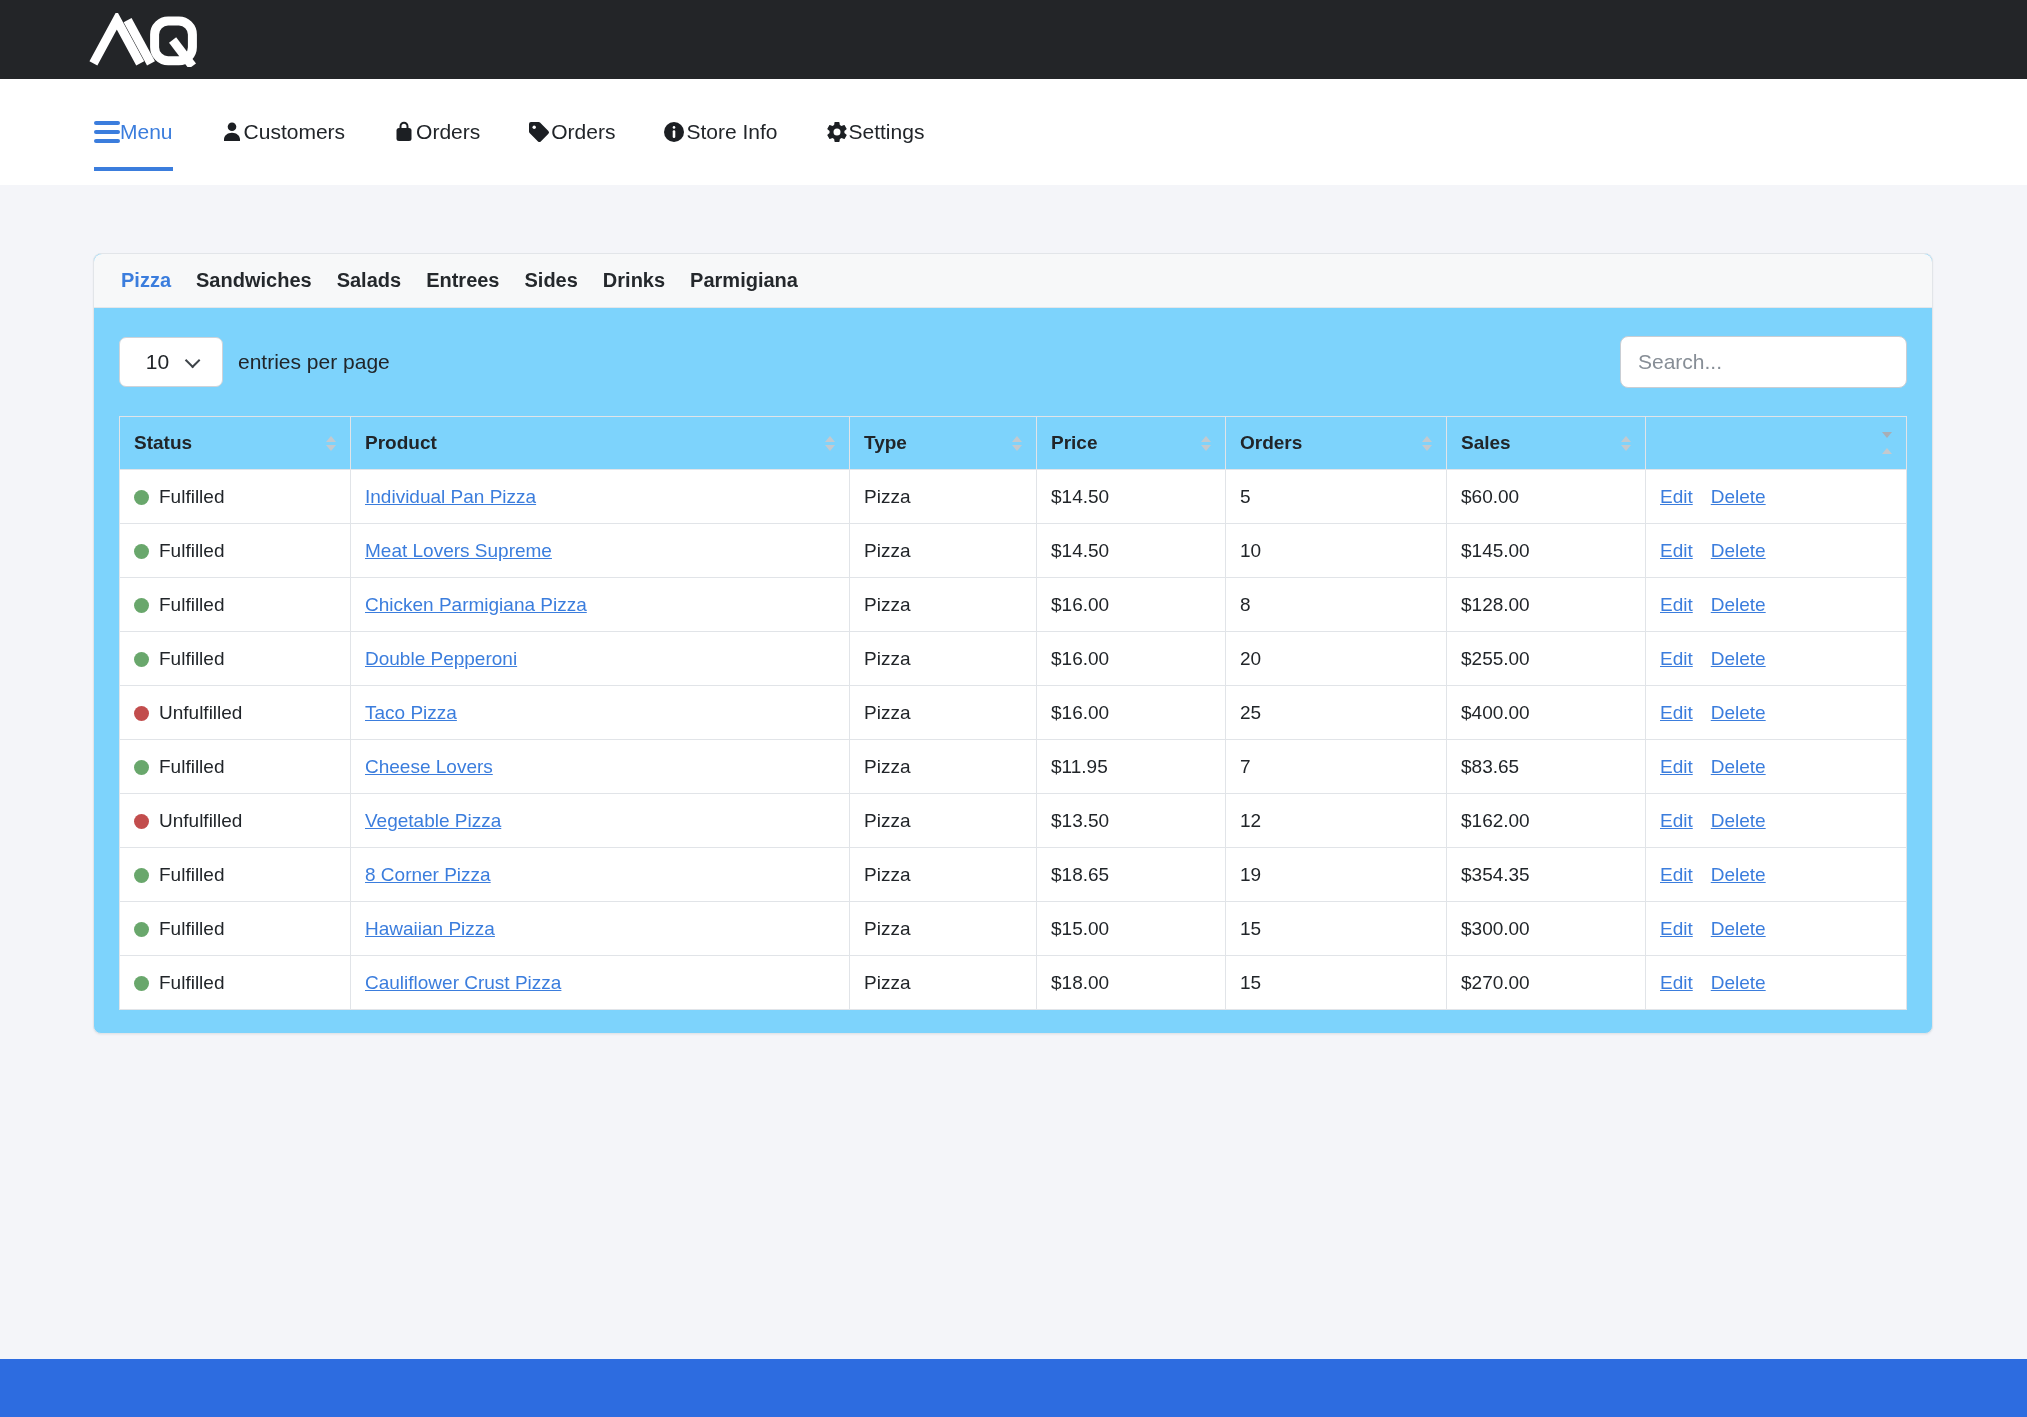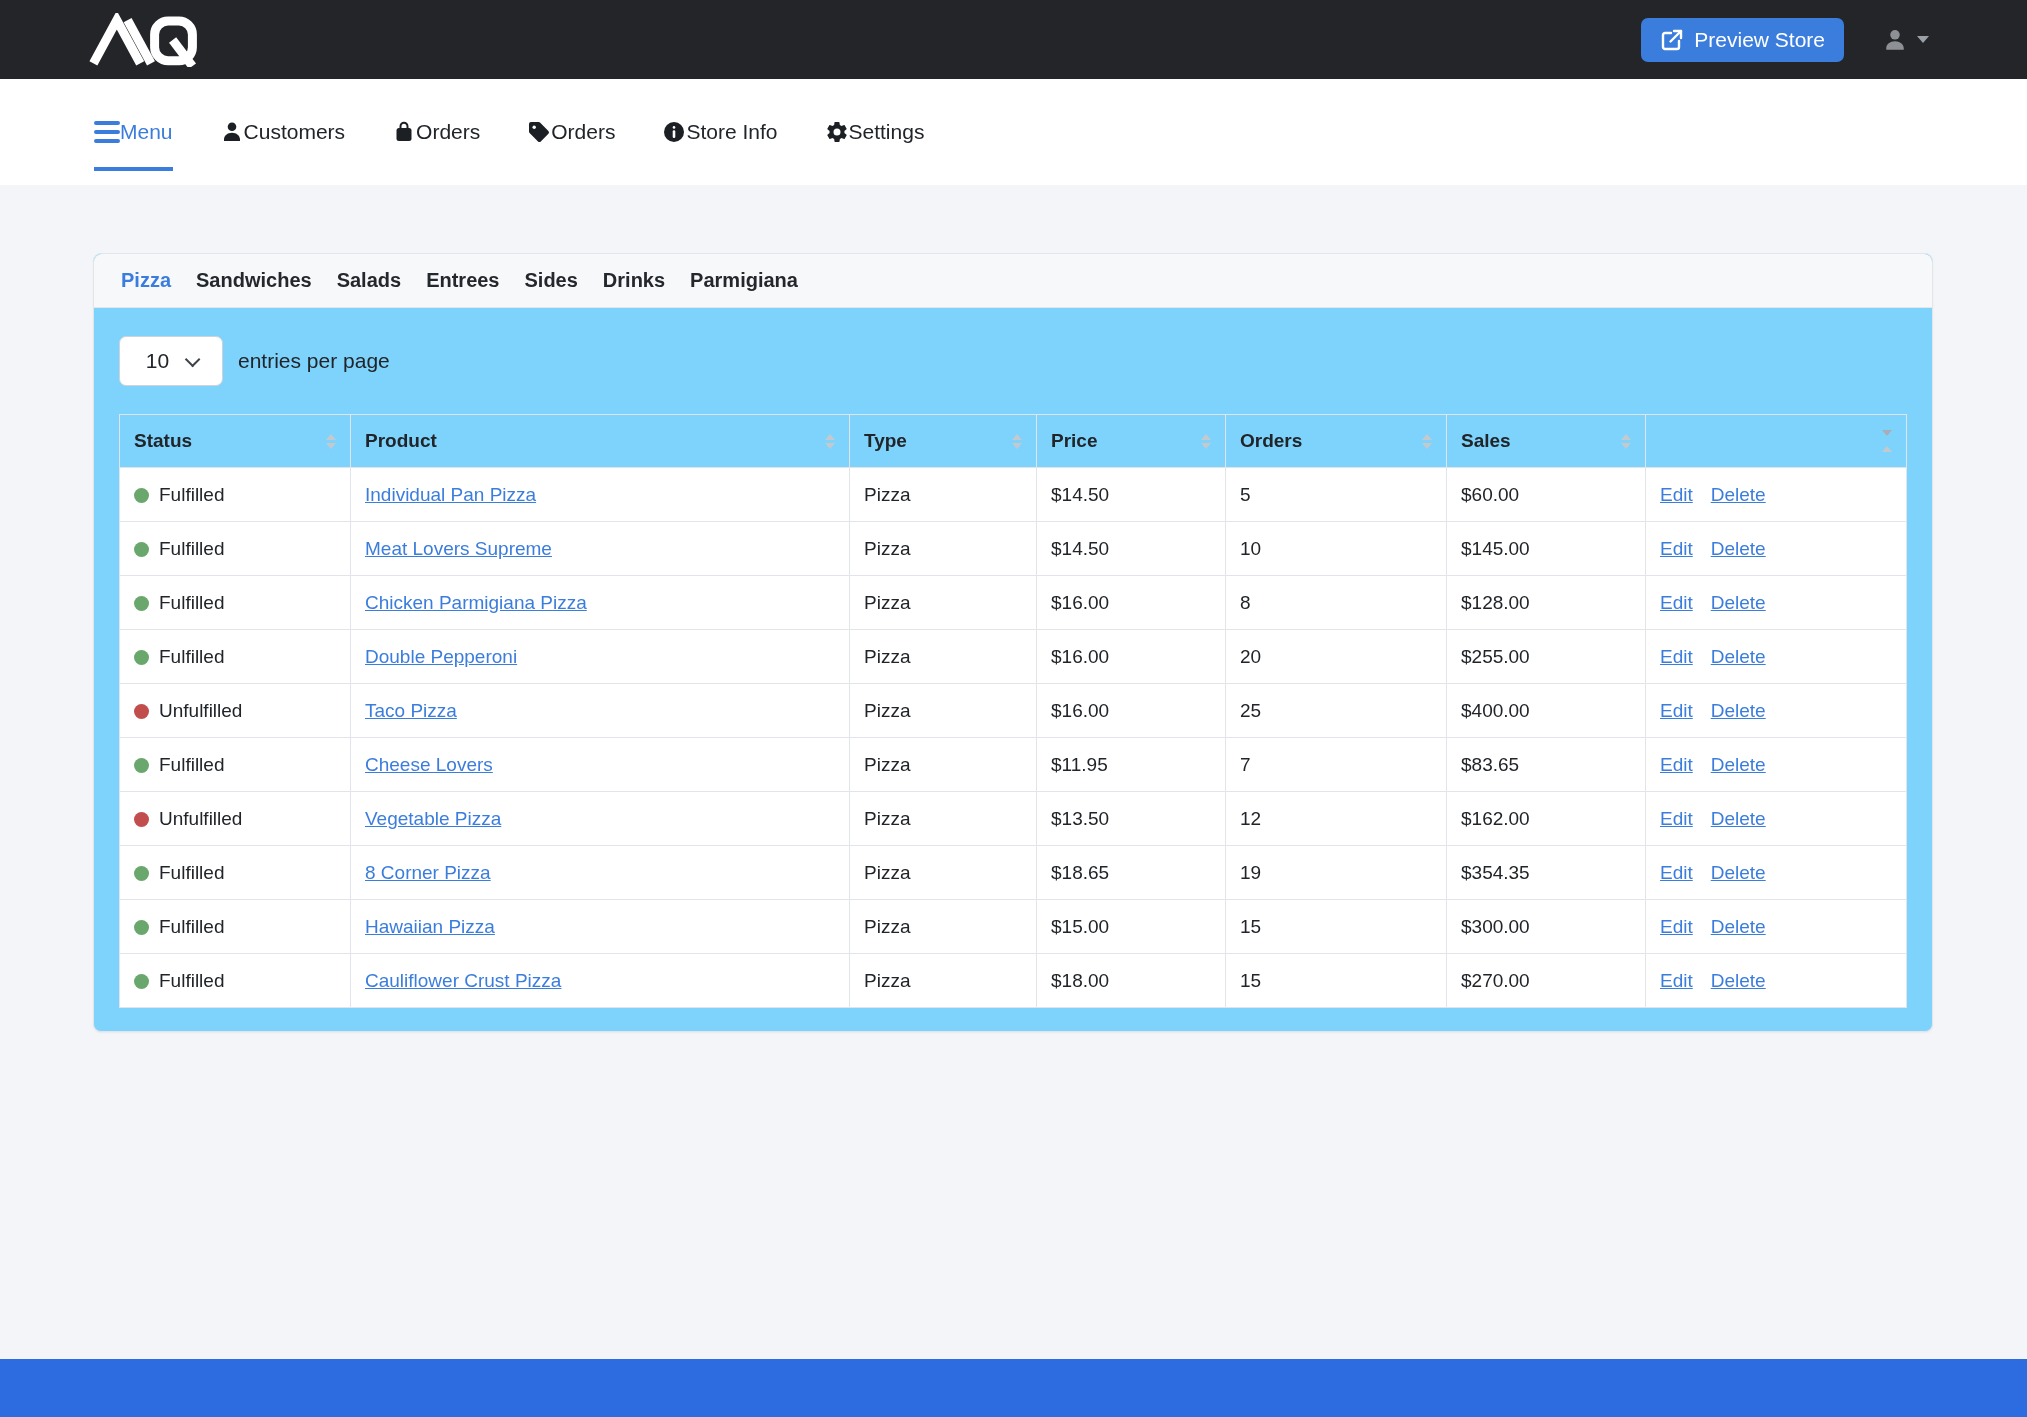--- a/index.html
+++ b/index.html
@@ -90,39 +90,20 @@
     <div class="logo">
       <svg width="112" height="54" viewBox="0 0 124 60">
         <g stroke="#ffffff" stroke-width="10" fill="none">
           <polyline points="8,56 34,8 60,56"></polyline>
           <line x1="46" y1="8" x2="72" y2="56"></line>
           <rect x="76" y="9" width="42" height="44" rx="15"></rect>
           <line x1="96" y1="30" x2="118" y2="59"></line>
         </g>
       </svg>
     </div>
-    <div class="topbar-right">
-      <button class="btn-primary">
-        <svg class="nav-icon" width="20" height="20" viewBox="0 0 24 24">
-          <g stroke="#ffffff" stroke-width="2.4" fill="none" stroke-linecap="round" stroke-linejoin="round">
-            <path d="M19 13v6a2 2 0 0 1-2 2H5a2 2 0 0 1-2-2V7a2 2 0 0 1 2-2h6"></path>
-            <path d="M14 3h7v7"></path>
-              <path d="M10.5 13.5L21 3"></path>
-          </g>
-        </svg>
-        <span>Preview Store</span>
-      </button>
-      <div class="account">
-        <svg width="26" height="26" viewBox="0 0 24 24">
-          <circle cx="12" cy="7.2" r="4.4" fill="#8d9196"></circle>
-          <path d="M12 13.2c-4.5 0-8.1 2.9-8.1 6.4V21h16.2v-1.4c0-3.5-3.6-6.4-8.1-6.4z" fill="#8d9196"></path>
-        </svg>
-        <span class="caret"></span>
-      </div>
-    </div>
   </header>
 
   <nav class="navbar">
     <div class="nav-item active">
       <span class="hamburger">
           <i></i>
           <i></i>
           <i></i>
         </span>
       <span>Menu</span>
@@ -187,20 +168,21 @@
       <div class="card-body">
 
         <div class="controls">
           <div class="entries">
             <div class="select-box">
               <span>10</span>
               <span class="chev"></span>
             </div>
             <span>entries per page</span>
           </div>
+          <input class="search" type="text" placeholder="Search..." style="">
         </div>
 
         <table>
           <colgroup>
             <col style="width:231px">
               <col style="width:499px">
               <col style="width:187px">
             <col style="width:189px">
               <col style="width:221px">
               <col style="width:199px">

